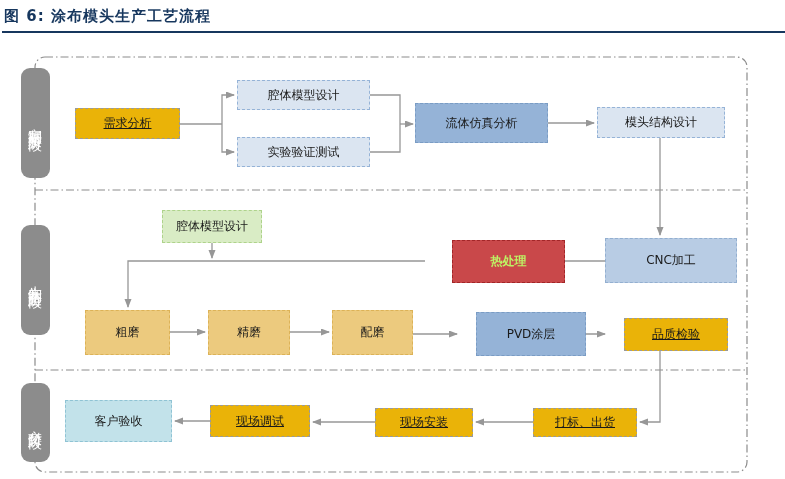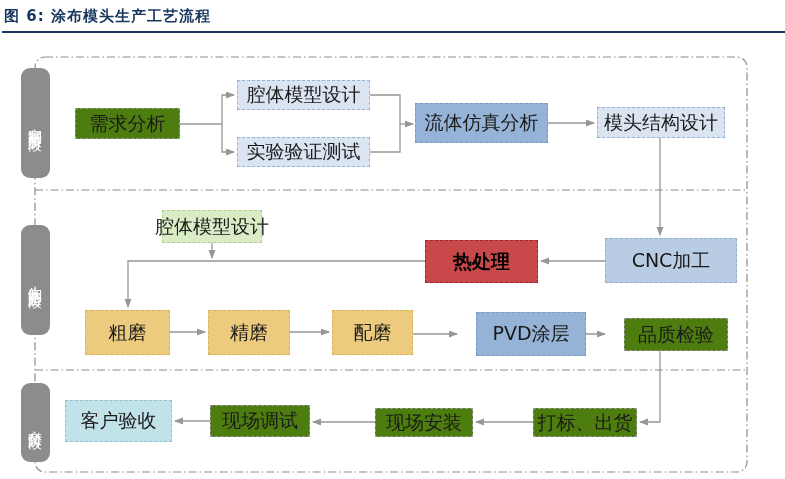--- a/index.html
+++ b/index.html
@@ -11,29 +11,29 @@
     position:absolute;left:4px;top:7px;font-size:15px;font-weight:bold;
     color:#17375e;letter-spacing:1px;white-space:nowrap;
   }
   .title-rule{
     position:absolute;left:2px;right:2px;top:31px;height:0;
     border-top:2px solid #17375e;
   }
   svg.layer{position:absolute;left:0;top:0;z-index:1;}
   .node{
     position:absolute;z-index:2;display:flex;align-items:center;justify-content:center;
-    font-size:19px;font-weight:500;color:#1a1a1a;white-space:nowrap;
+    font-size:12px;font-weight:500;color:#1a1a1a;white-space:nowrap;
     box-sizing:border-box;border:1px dashed #999;
   }
-  .n-gray  {background:#4d7c0f;border-color:#9a9a9a;}
+  .n-gray  {background:#eab308;border-color:#9a9a9a;text-decoration:underline;}
   .n-bluelt{background:#dbe5f1;border-color:#95b3d7;}
   .n-bluemd{background:#95b3d7;border-color:#7a9cc4;}
   .n-bluest{background:#b8cce4;border-color:#93afd0;}
   .n-green {background:#d9ecc5;border-color:#aed38b;}
-  .n-red   {background:#c9484a;border-color:#a32628;color:#000000;font-weight:600;}
+  .n-red   {background:#c9484a;border-color:#a32628;color:#bef264;font-weight:600;margin-left:27px;}
   .n-yellow{background:#ecca7e;border-color:#dcb257;}
   .n-cyan  {background:#c2e2ea;border-color:#8fc3d4;}
   .pill{
     position:absolute;z-index:3;width:29px;background:#8c8c8c;border-radius:9px;
     color:#ffffff;font-size:14px;display:flex;align-items:center;justify-content:center;
     writing-mode:vertical-rl;text-orientation:upright;letter-spacing:2px;
   }
 </style>
 </head>
 <body>

